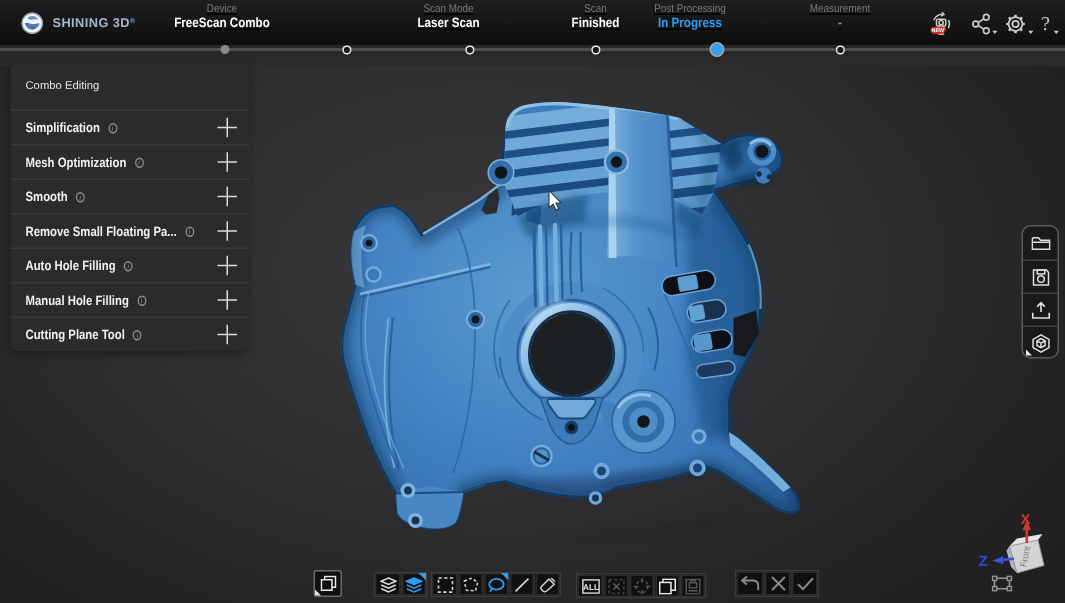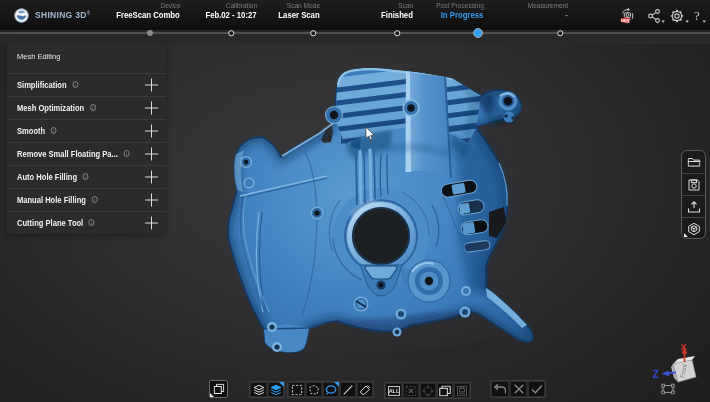--- a/index.html
+++ b/index.html
@@ -16,21 +16,21 @@
   #topbar { position:absolute; left:0; top:0; width:710px; height:30px;
     background:linear-gradient(#1e1e1e, #0e0e0e); }
   #progressstrip { position:absolute; left:0; top:30px; width:710px; height:14px;
     background:linear-gradient(#262626, #2b2b2b); }
   #pline { position:absolute; left:0; top:32px; width:710px; height:2px; background:#4e4e4e; }
   .pdot { position:absolute; top:33px; border-radius:50%; }
   .pdot.hollow { width:5.5px; height:5.5px; border:1.6px solid #e8e8e8; background:#1b1b1b; transform:translate(-50%,-50%); }
   .pdot.graydot { width:6px; height:6px; background:#8a8a8a; transform:translate(-50%,-50%); }
   .pdot.blue { width:10px; height:10px; background:#35a1f0; border:1.8px solid #a8a8a8; transform:translate(-50%,-50%); }
 
-  .step { position:absolute; top:0; transform:translateX(-50%); text-align:right; white-space:nowrap; }
+  .step { position:absolute; top:0; transform:translateX(-50%); text-align:center; white-space:nowrap;text-decoration:underline; }
   .step .lab { font-size:7.5px; color:#7b7b7b; line-height:8px; margin-top:2px; transform:scaleX(0.88); }
   .step .val { font-size:9px; font-weight:bold; color:#ffffff; line-height:9px; margin-top:1px; transform:scaleX(0.86); }
   .step .val.blue { color:#2f9df5; }
   .step .val.gray { color:#9a9a9a; }
 
   #logo { position:absolute; left:14px; top:1px; height:28px; display:flex; align-items:center; }
   #logotext { color:#a3b8d0; font-size:8.5px; font-weight:bold; letter-spacing:0.3px; margin-left:6px; }
   #logotext sup { font-size:4.5px; vertical-align:3px; color:#8fa5bd; }
 
   
@@ -310,37 +310,33 @@
       <span id="logotext">SHINING 3D<sup>®</sup></span>
     </div>
   </div>
   <div id="progressstrip"></div>
   <div id="pline"></div>
 
   <div class="step" style="left:148px">
       <div class="lab">Device</div>
       <div class="val">FreeScan Combo</div>
     </div>
-  <div class="step" style="left:231px">
-      <div class="lab">Calibration</div>
-      <div class="val">Feb.02 - 10:27</div>
-    </div>
   <div class="step" style="left:299px">
       <div class="lab">Scan Mode</div>
       <div class="val">Laser Scan</div>
     </div>
   <div class="step" style="left:397px">
       <div class="lab">Scan</div>
       <div class="val">Finished</div>
     </div>
   <div class="step" style="left:460px">
       <div class="lab">Post Processing</div>
       <div class="val blue">In Progress</div>
     </div>
-  <div class="step" style="left:548px">
+  <div class="step" style="left:560px">
       <div class="lab">Measurement</div>
       <div class="val gray">-</div>
     </div>
 
   <div class="pdot graydot" style="left:150px"></div>
   <div class="pdot hollow" style="left:231px"></div>
   <div class="pdot hollow" style="left:313px"></div>
   <div class="pdot hollow" style="left:397px"></div>
   <div class="pdot blue" style="left:478px"></div>
   <div class="pdot hollow" style="left:560px"></div>
@@ -373,21 +369,21 @@
         <path d="M57.6,4.6 L58.9,5.9 M66.4,4.6 L65.1,5.9 M57.6,13.4 L58.9,12.1 M66.4,13.4 L65.1,12.1"></path>
       </g>
     </g>
     <path d="M70.5,13.5 l3.4,0 -1.7,2.2 z" fill="#c9c9c9"></path>
 
     <text x="82" y="13" font-size="13" fill="#c9c9c9" text-anchor="middle" font-family="Liberation Serif">?</text>
     <path d="M87.5,13.5 l3.4,0 -1.7,2.2 z" fill="#c9c9c9"></path>
   </svg>
 
   <div id="panel">
-    <div class="hd">Mesh Editing</div>
+    <div class="hd">Combo Editing</div>
     <div class="prow">
         <span class="t">Simplification <span class="info">i</span></span>
         <span class="plus"></span>
       </div>
     <div class="prow">
         <span class="t">Mesh Optimization <span class="info">i</span></span>
         <span class="plus"></span>
       </div>
     <div class="prow">
         <span class="t">Smooth <span class="info">i</span></span>

